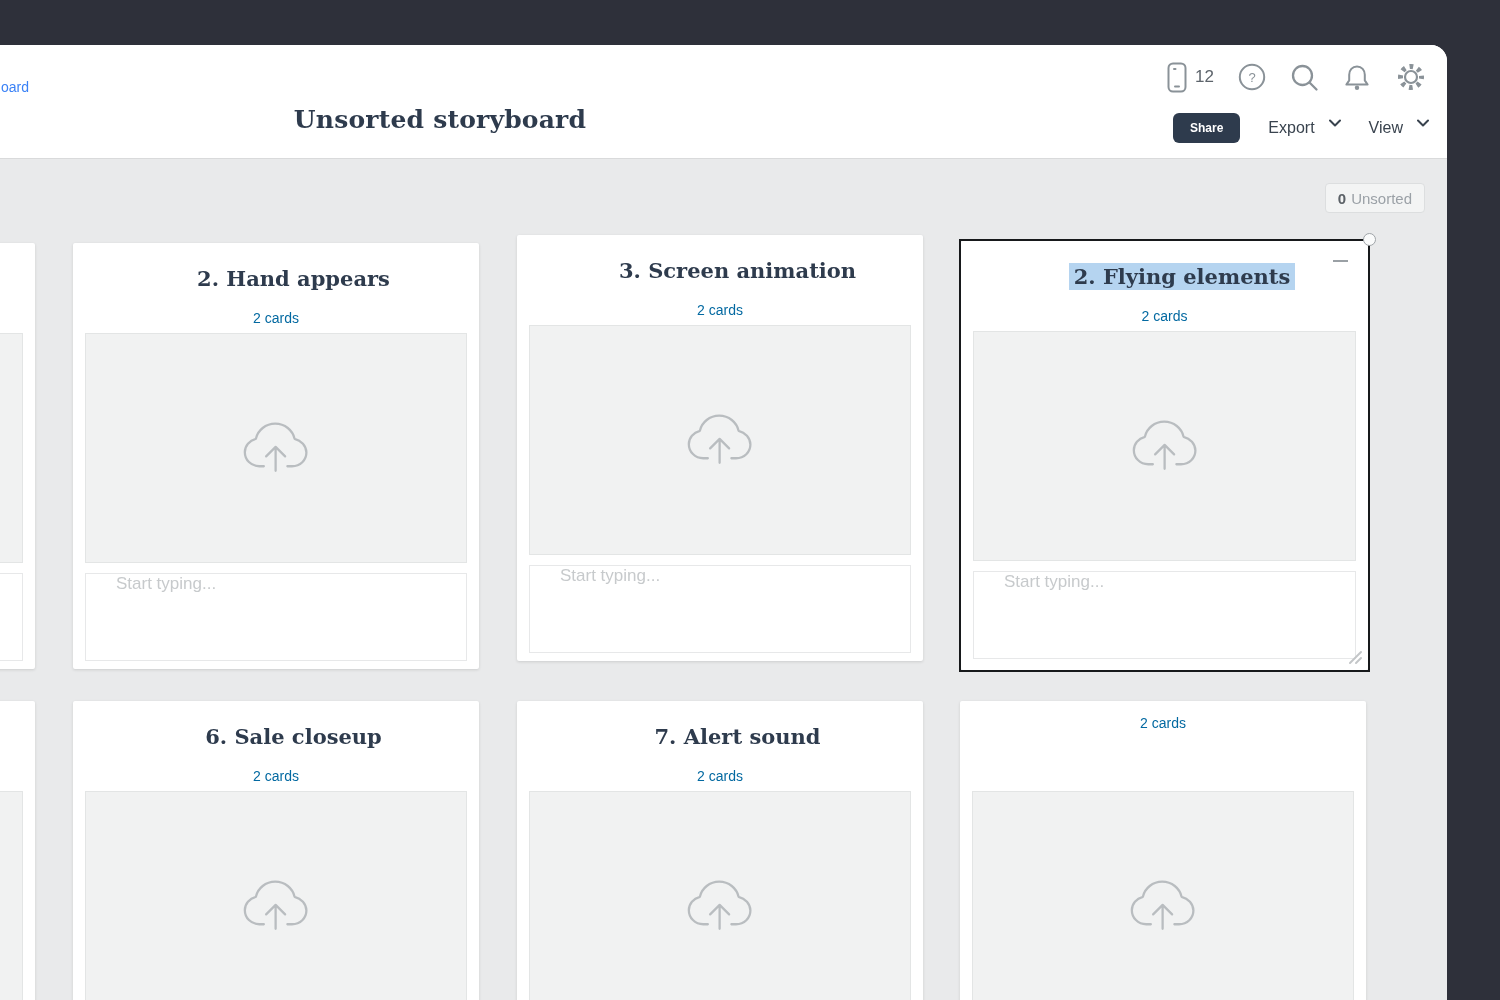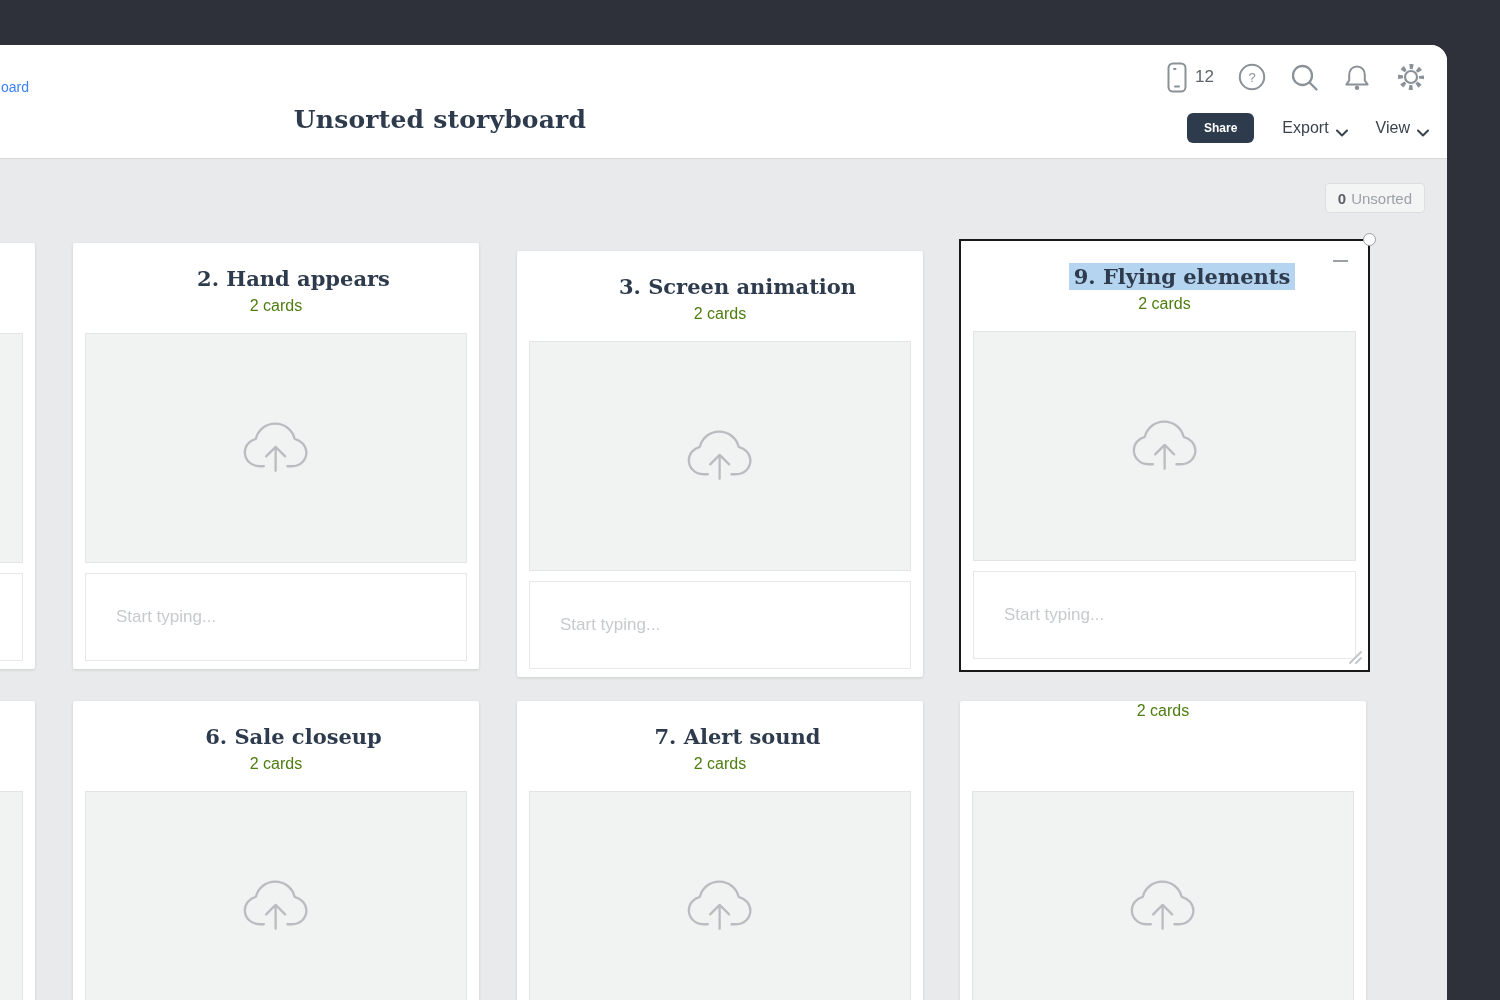--- a/index.html
+++ b/index.html
@@ -30,21 +30,21 @@
   .device-count { font-size:17px; color:#5d646b; }
   .action-row {
     position:absolute; top:66px; right:18px; height:34px;
     display:flex; align-items:center; gap:28px;
   }
   .share-btn {
     border:none; background:#2e3b4d; color:#ffffff; font-family:"Liberation Sans",sans-serif;
     font-size:12px; font-weight:700; padding:8px 17px; border-radius:6px; cursor:pointer;
   }
   .menu-btn {
-    display:flex; align-items:flex-end; gap:7px; font-size:16px; color:#39434e; cursor:pointer;
+    display:flex; align-items:flex-start; gap:14px; font-size:16px; color:#39434e; cursor:pointer;
   }
 
   
   .canvas {
     position:absolute; left:0; top:113px; width:1447px; height:842px;
     background:#e9eaeb; border-top:1px solid #d9dadb; overflow:hidden;
   }
   .unsorted-badge {
     position:absolute; top:24px; right:22px; height:30px; padding:0 12px;
     background:#f3f4f4; border:1px solid #dcdedf; border-radius:4px;
@@ -57,30 +57,30 @@
   .card {
     position:absolute; width:406px; height:426px; background:#ffffff;
     border-radius:2px; box-shadow:0 1px 3px rgba(30,33,36,0.14);
   }
   .card-title {
     margin-top:23px; text-align:center; height:30px;
     font-family:"DejaVu Serif", serif; font-weight:700; font-size:21px; color:#2e3b4d;
     cursor:text;
     padding-left:35px;
   }
-  .card-sub { text-align:center; font-size:16px; color:#4d7c0f; margin-top:1px; }
+  .card-sub { text-align:center; font-size:14px; color:#0369a1; margin-top:14px; }
   .upload-area {
     position:absolute; left:12px; right:12px; top:90px; height:230px;
     background:#f1f2f2; border:1px solid #e3e5e5;
     display:flex; align-items:center; justify-content:center; cursor:pointer;
   }
   .typing-box {
     position:absolute; left:12px; right:12px; top:330px; height:88px;
     background:#ffffff; border:1px solid #e7e8e9;
-    display:flex; align-items:center; padding-left:30px;
+    display:flex; align-items:flex-start; padding-left:30px;
     font-size:17px; color:#c7cacc; cursor:text;
   }
 
   
   .selection {
     position:absolute; left:959px; top:80px; width:411px; height:433px;
     border:2px solid #17191b;
   }
   .selection .card { position:absolute; left:0; top:0; width:100%; height:100%; box-shadow:none; }
   .hl { background:#b5d4f0; padding:1px 5px; }
@@ -167,37 +167,37 @@
         <svg width="76" height="62" viewBox="0 0 100 80" fill="none" stroke="#b9bdc0" stroke-width="3" stroke-linecap="round" stroke-linejoin="round">
           <path d="M34,64 H28 C17,64 9,55.5 9,45.5 C9,37 15,30 23.5,28 C26,16.5 36.5,8 49,8 C61.5,8 72,16.5 74.5,28 C83,30 90,37.5 90,46 C90,56 82,64 71,64 H65"></path>
           <path d="M49.5,70 V40 M37,51 L49.5,38.5 L62,51"></path>
         </svg>
       </div>
       <div class="typing-box">
         <span>Start typing...</span>
       </div>
     </div>
 
-    <div class="card" style="left:517px; top:92px;">
+    <div class="card" style="left:517px; top:76px;">
       <div class="card-title">3. Screen animation</div>
       <div class="card-sub">2 cards</div>
       <div class="upload-area">
         <svg width="76" height="62" viewBox="0 0 100 80" fill="none" stroke="#b9bdc0" stroke-width="3" stroke-linecap="round" stroke-linejoin="round">
           <path d="M34,64 H28 C17,64 9,55.5 9,45.5 C9,37 15,30 23.5,28 C26,16.5 36.5,8 49,8 C61.5,8 72,16.5 74.5,28 C83,30 90,37.5 90,46 C90,56 82,64 71,64 H65"></path>
           <path d="M49.5,70 V40 M37,51 L49.5,38.5 L62,51"></path>
         </svg>
       </div>
       <div class="typing-box">
         <span>Start typing...</span>
       </div>
     </div>
 
     <div class="selection">
       <div class="card">
-        <div class="card-title"><span class="hl">9. Flying elements</span></div>
+        <div class="card-title"><span class="hl">2. Flying elements</span></div>
         <div class="card-sub">2 cards</div>
         <div class="upload-area">
           <svg width="76" height="62" viewBox="0 0 100 80" fill="none" stroke="#b9bdc0" stroke-width="3" stroke-linecap="round" stroke-linejoin="round">
             <path d="M34,64 H28 C17,64 9,55.5 9,45.5 C9,37 15,30 23.5,28 C26,16.5 36.5,8 49,8 C61.5,8 72,16.5 74.5,28 C83,30 90,37.5 90,46 C90,56 82,64 71,64 H65"></path>
             <path d="M49.5,70 V40 M37,51 L49.5,38.5 L62,51"></path>
           </svg>
         </div>
         <div class="typing-box">
           <span>Start typing...</span>
         </div>

